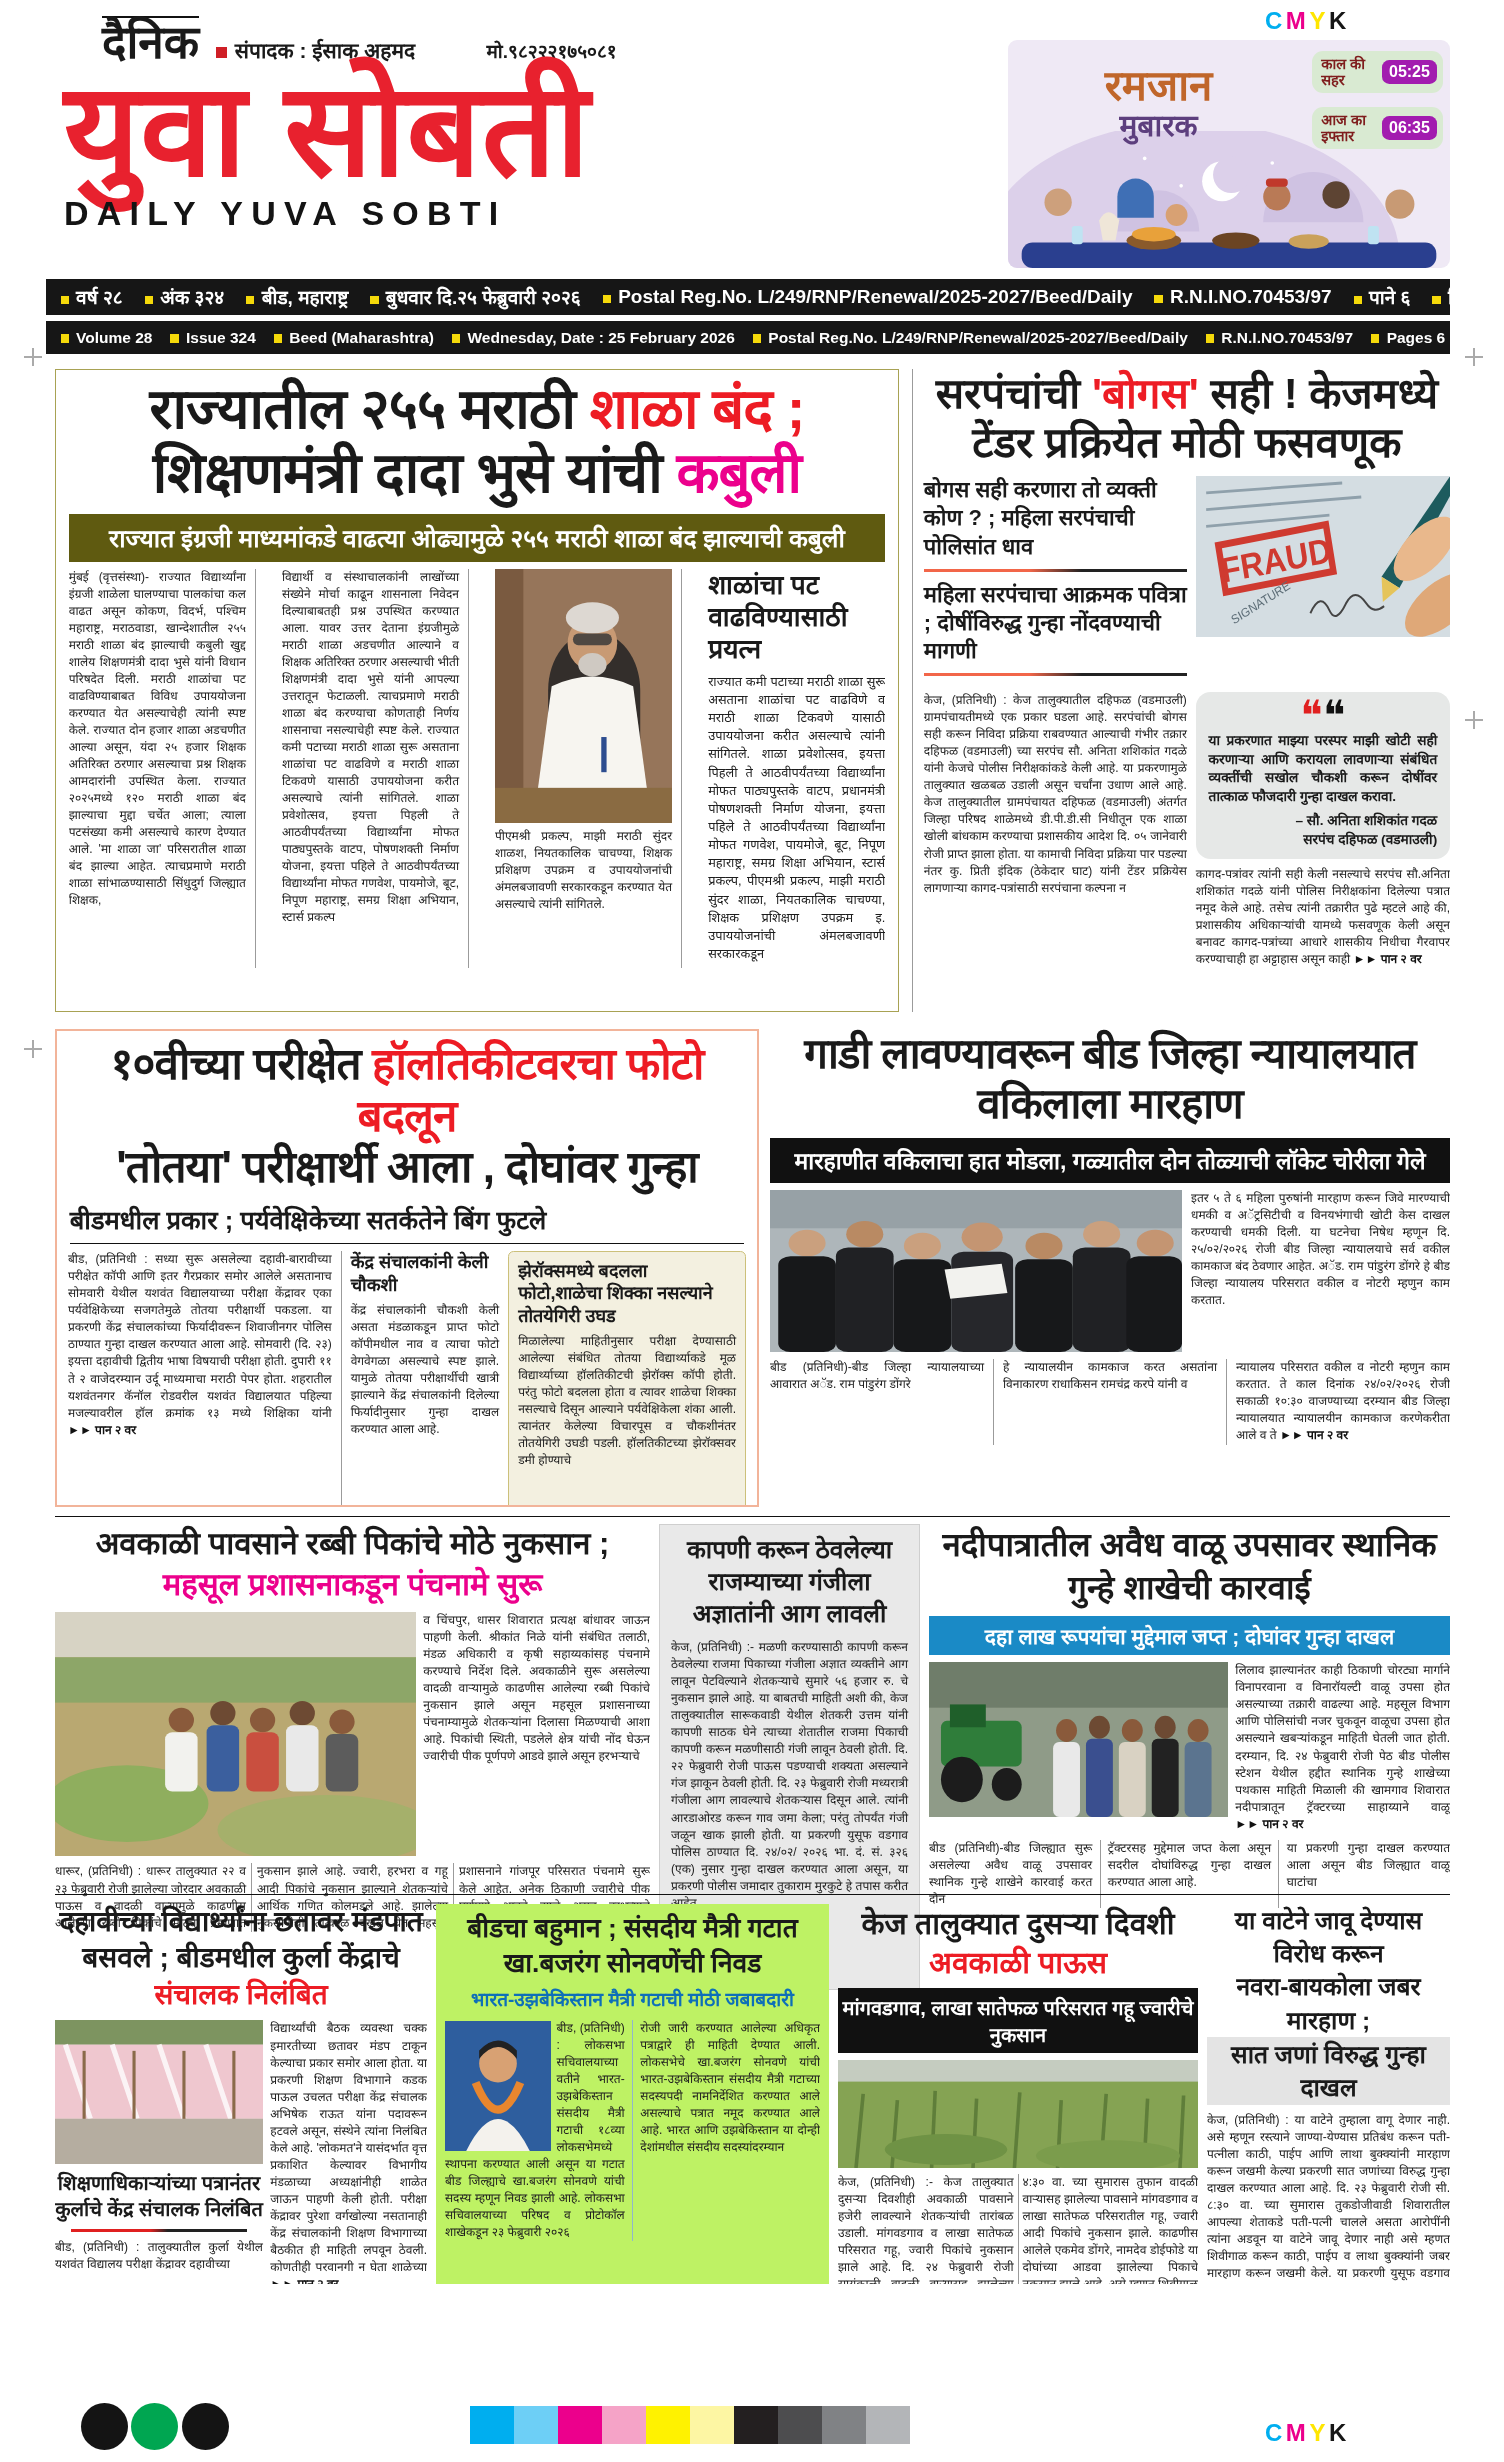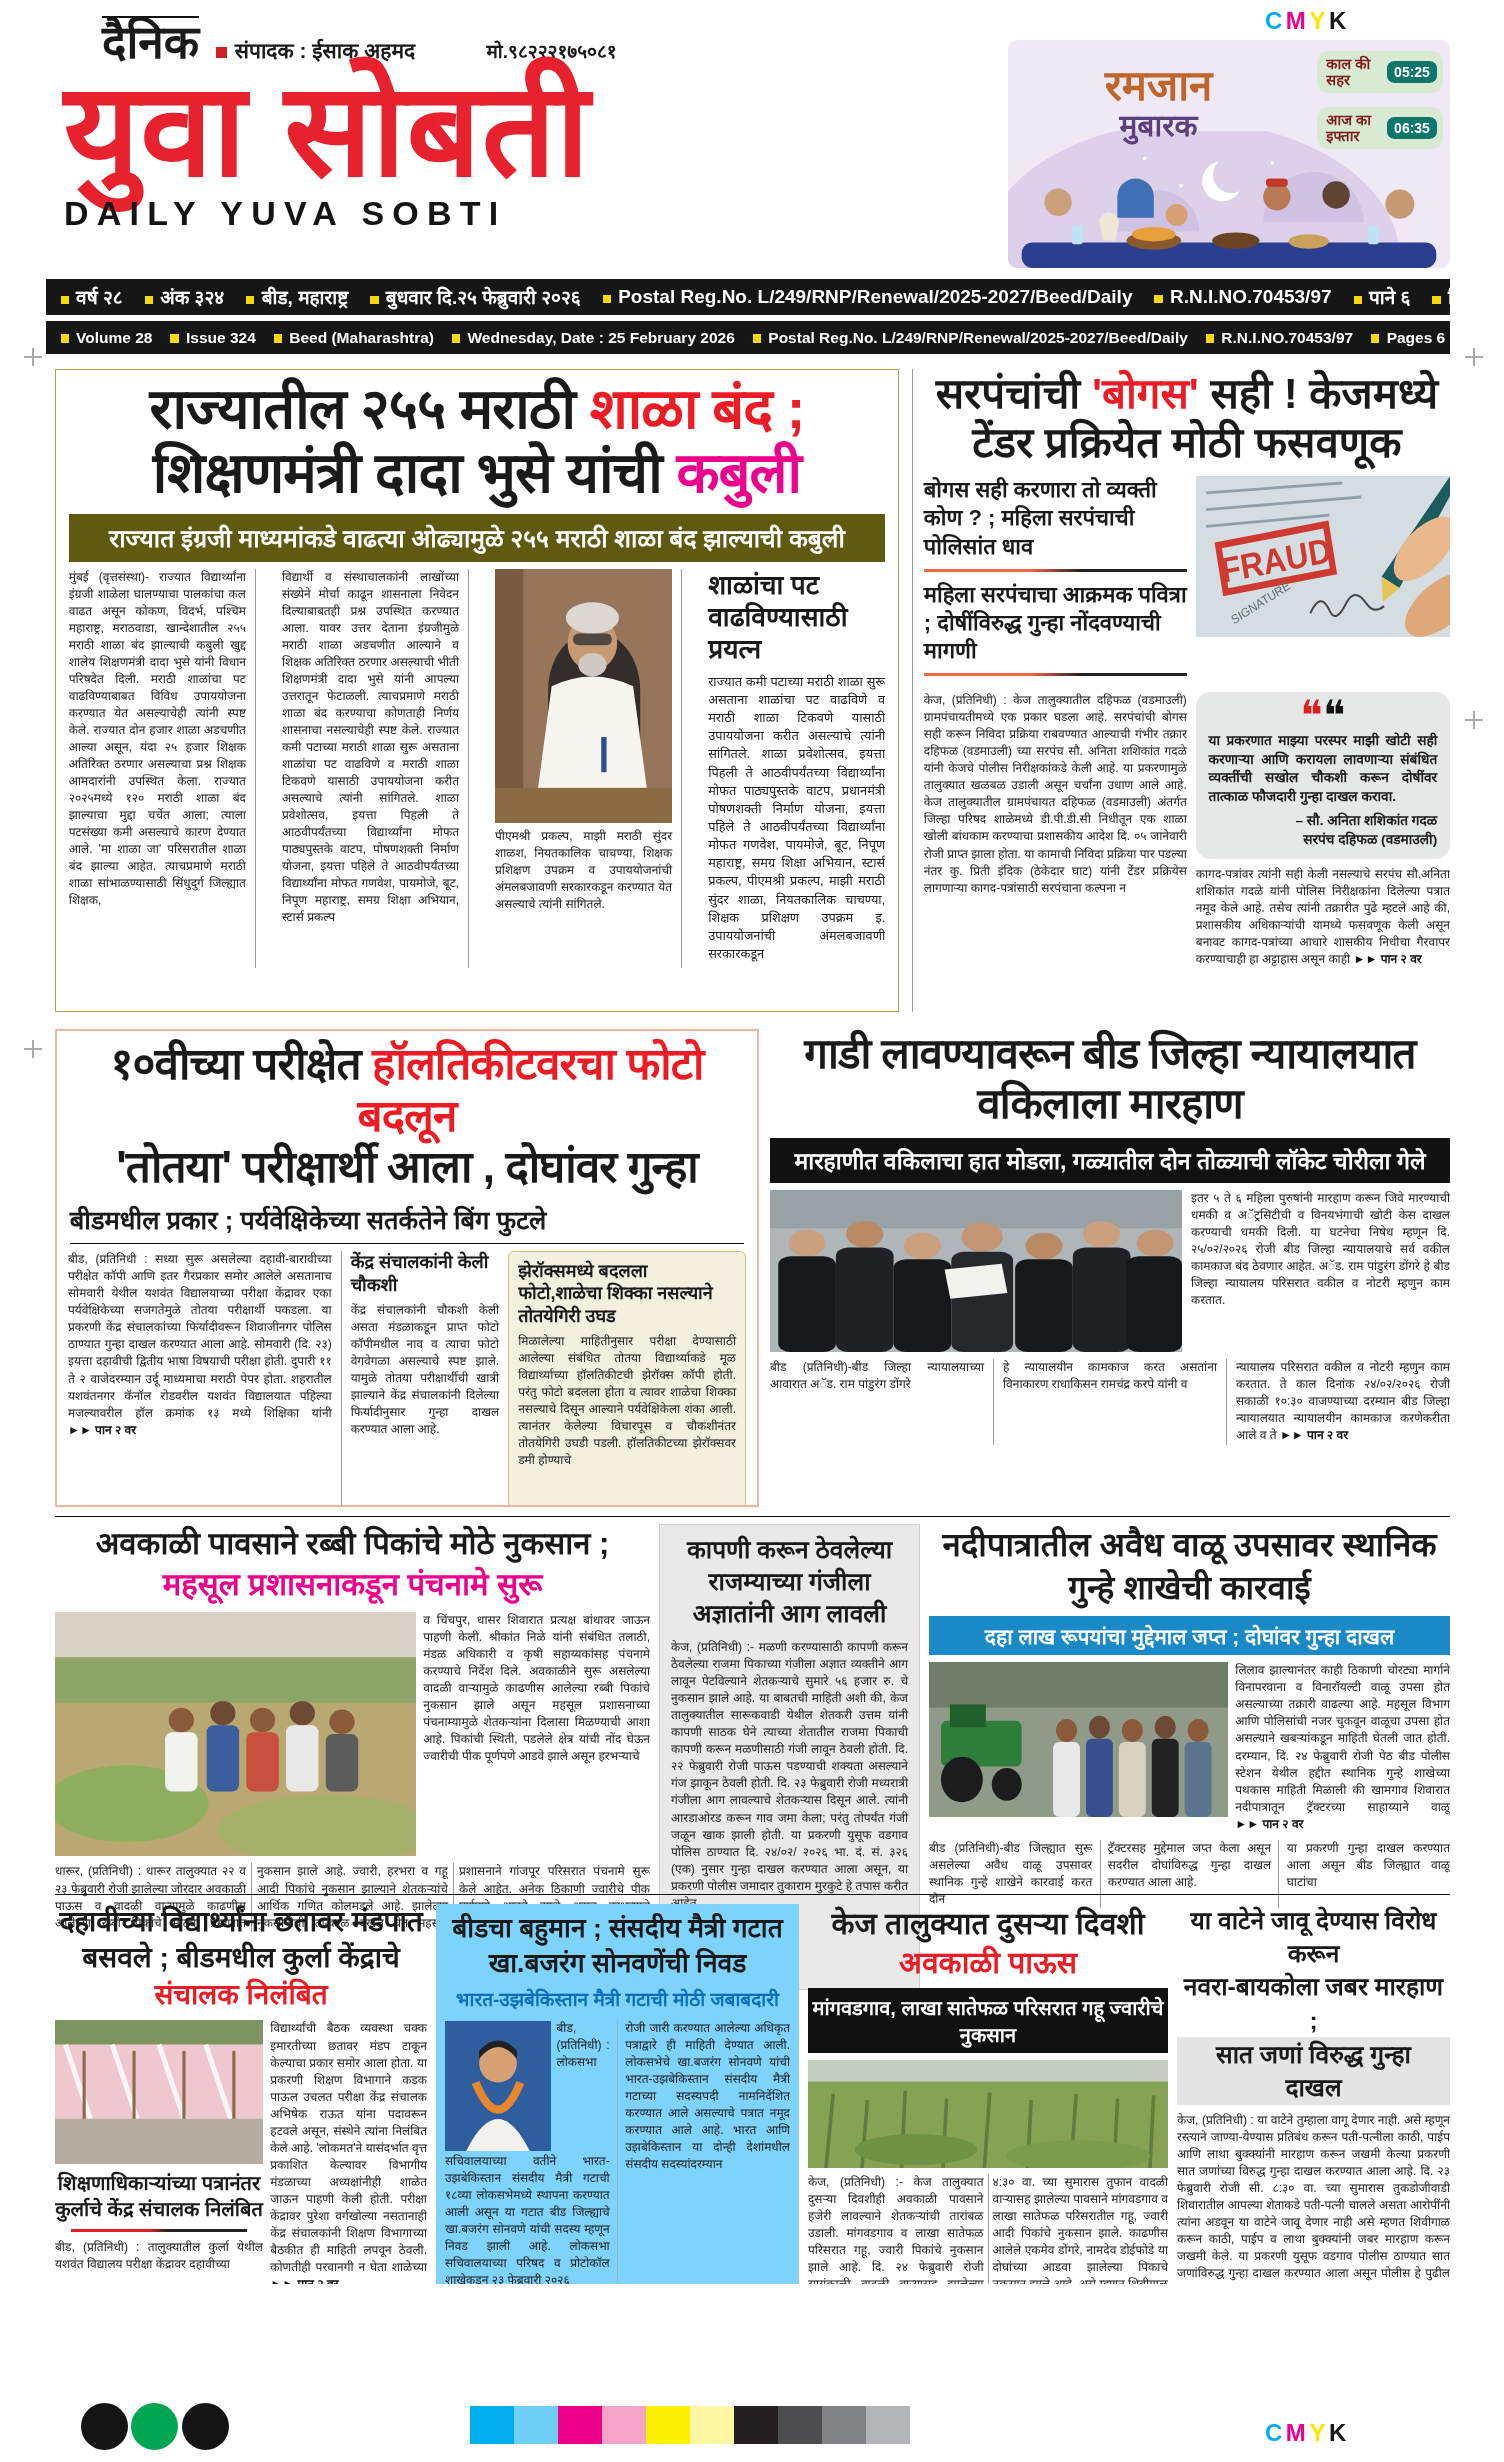--- a/index.html
+++ b/index.html
@@ -26,21 +26,21 @@
   .phone{font-size:19px;font-weight:700;margin-left:55px}
   .np-title{font-size:130px;font-weight:900;color:#e8212e;line-height:.98;letter-spacing:0.9px;white-space:nowrap}
   .np-sub{font-size:34px;font-weight:800;letter-spacing:8.2px;color:#141414}
 
   .ramzan{position:relative;width:442px;height:228px;margin-top:24px;background:#efe9f5;border-radius:9px;overflow:hidden}
   .rz-t1{position:absolute;top:14.6px;left:0;width:301px;text-align:center;font-size:42px;font-weight:800;color:#c0662a}
   .rz-t2{position:absolute;top:64px;left:0;width:301px;text-align:center;font-size:30px;font-weight:800;color:#5d3f7e}
   .rz-badges{position:absolute;top:11px;right:7.3px;display:flex;flex-direction:column;gap:14.6px}
   .rz-badge{display:flex;align-items:center;gap:5.5px;background:#d9ead2;border-radius:11px;padding:4.6px 5.5px 4.6px 9px}
   .rz-lbl{font-size:14.6px;font-weight:800;color:#7f1d1d;width:55px;line-height:1.1}
-  .rz-time{background:#0f766e;color:#fff;font-size:14px;font-weight:800;padding:2.7px 7.3px;border-radius:7.3px}
+  .rz-time{background:#a21caf;color:#fff;font-size:16px;font-weight:800;padding:2.7px 7.3px;border-radius:7.3px}
   .rz-svg{position:absolute;left:0;bottom:0;width:442px;height:137px;display:block}
 
   
   .strip{position:absolute;left:46px;right:55px;background:#161616;color:#fff;display:flex;align-items:center;padding:0 14.6px;font-weight:700;white-space:nowrap;overflow:hidden}
   .s1{top:279px;height:36px;font-size:19px;gap:22px}
   .s2{top:321px;height:33px;font-size:15.5px;gap:18px}
   .si::before{content:"";display:inline-block;width:8.2px;height:8.2px;background:#f5d90a;margin-right:7.3px}
 
   
   .row{position:absolute;left:55px;right:55px;display:flex}
@@ -125,21 +125,21 @@
   .row4{top:1894px;height:390px;gap:9px;border-top:1.8px solid #111;padding-top:9px}
   .chh{width:372px;overflow:hidden}
   .chh-h{font-size:28px;font-weight:800;line-height:1.3;text-align:center}
   .chh-body{display:flex;gap:7.3px;margin-top:7.3px}
   .chh-left{width:208px}
   .chh-right{flex:1}
   .mandap{width:100%;height:144px}
   .chh-cap{font-size:20px;font-weight:800;line-height:1.3;text-align:center;margin-top:5.5px}
   .chh-cap::after{content:"";display:block;height:2.7px;background:linear-gradient(90deg,#e02020 0 45%,#222 55%);margin:7.3px 16.4px 7.3px}
 
-  .bah{width:363px;background:#7dd3fc;padding:7.3px 9px;overflow:hidden}
+  .bah{width:393px;background:#bef264;padding:7.3px 9px;overflow:hidden}
   .bah-h{font-size:26.4px;font-weight:800;line-height:1.3;text-align:center}
   .bah-sub{color:#0e6fb8;font-size:19px;font-weight:800;text-align:center;margin:6.4px 0 7.3px}
   .bah-cols{display:flex;gap:7.3px;overflow:hidden}
   .bah-cols>div{flex:1}
   .bah-cols>div+div{border-left:0.9px solid #8fb6cc;padding-left:7.3px}
   .politician{width:106px;height:130px;float:left;margin:1.8px 5.5px 1.8px 0}
 
   .kejr{width:360px;overflow:hidden}
   .kejr-h{font-size:30px;font-weight:800;line-height:1.3;text-align:center}
   .kejr-banner{background:#111;color:#fff;font-size:20px;font-weight:700;text-align:center;padding:5.5px 1.8px;margin:6.4px 0}

